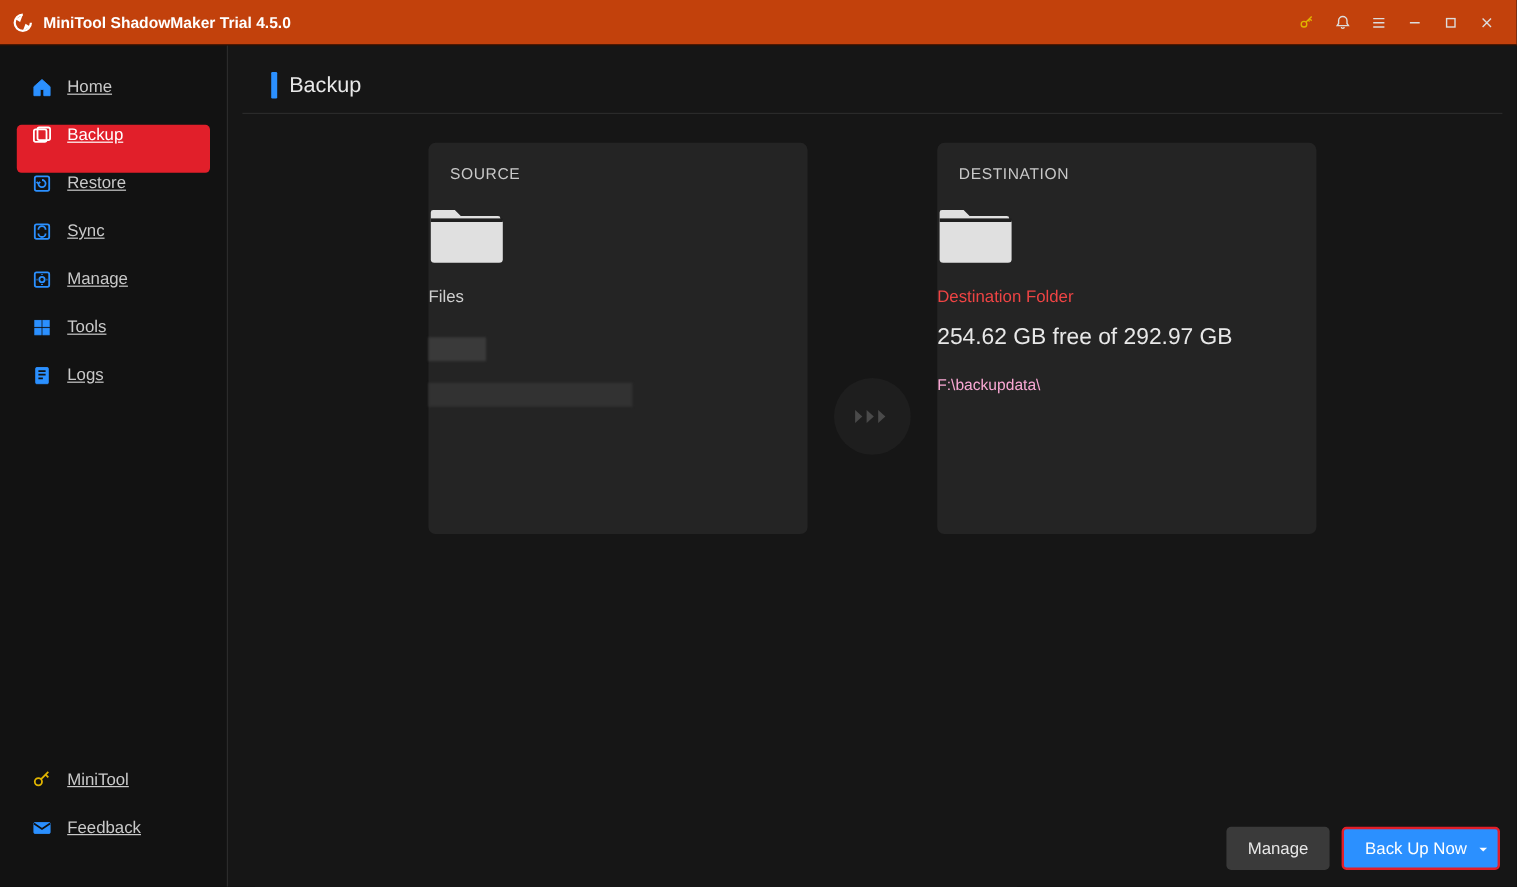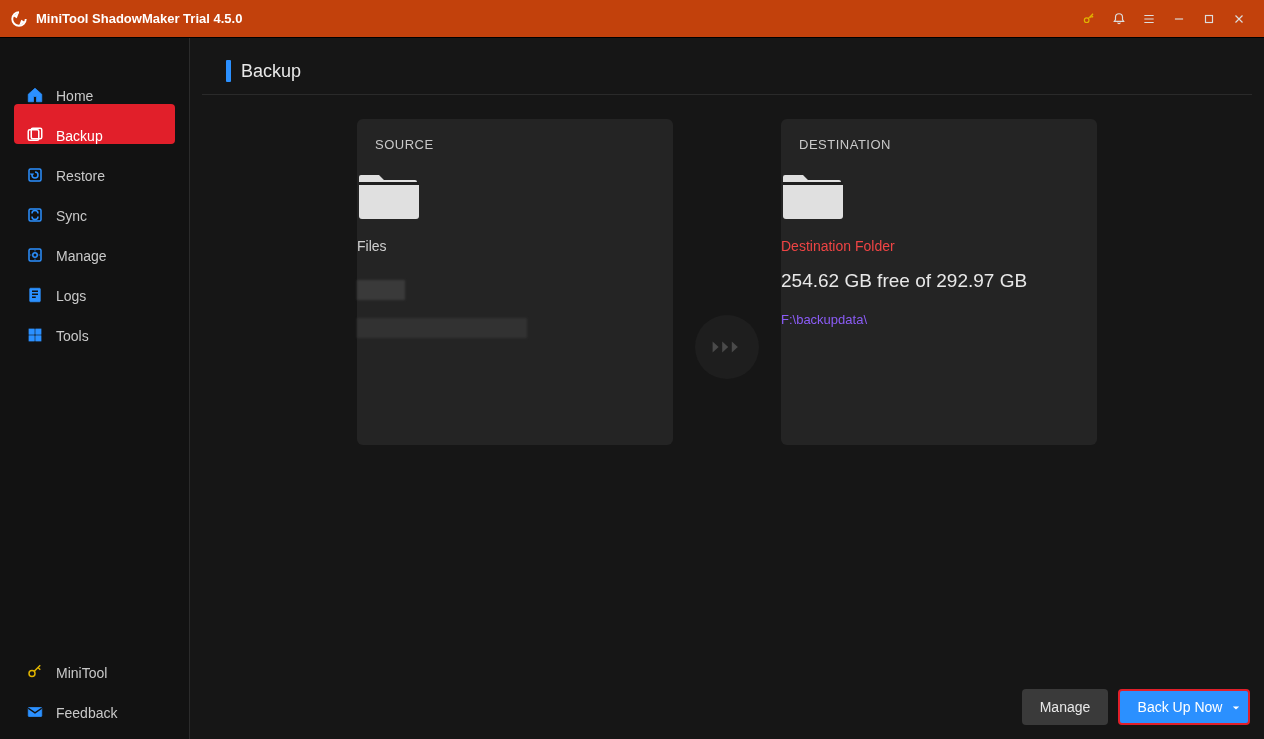--- a/index.html
+++ b/index.html
@@ -11,21 +11,21 @@
 .titlebar .title { font-size: 13px; font-weight: 600; color: #fff; }
 .titlebar .spacer { flex: 1; }
 .titlebar .tbtn { width: 30px; height: 30px; display: flex; align-items: center; justify-content: center; cursor: pointer; color: #ddd; }
 .titlebar .tbtn svg { width: 14px; height: 14px; }
 .titlebar .key svg { stroke: #e0b400; fill: #e0b400; }
 
 
 .app { display: flex; height: calc(739px - 38px); }
 .sidebar { width: 190px; background: #121212; display: flex; flex-direction: column; padding-top: 26px; border-right: 1px solid #2b2b2b; }
 .nav { display: flex; flex-direction: column; gap: 0; padding: 0 14px; }
-.nav-item { display: flex; align-items: flex-end; height: 40px; border-radius: 4px; padding: 0 12px; cursor: pointer; color: #c9c9c9; font-size: 14px; gap: 12px; }
+.nav-item { display: flex; align-items: flex-start; height: 40px; border-radius: 4px; padding: 0 12px; cursor: pointer; color: #c9c9c9; font-size: 14px; gap: 12px; text-decoration: underline; }
 .nav-item.active { background: #e11f2a; color: #fff; }
 .nav-item .icon { width: 18px; height: 18px; display: flex; align-items: center; justify-content: center; }
 .nav-item .icon svg { width: 18px; height: 18px; }
 .nav-item:not(.active) .icon svg { fill: #2b90ff; stroke: #2b90ff; }
 .nav-item.active .icon svg { fill: #fff; stroke: #fff; }
 .sidebar .bottom { margin-top: auto; padding: 0 14px 18px; }
 .bottom .nav-item .icon.key svg { fill: #e0b400; stroke: #e0b400; }
 .bottom .nav-item .icon.mail svg { fill: #2b90ff; stroke: #2b90ff; }
 
 
@@ -36,21 +36,21 @@
 
 .cards { display: flex; justify-content: center; align-items: flex-start; gap: 22px; padding: 24px 0 0; position: relative; }
 .card { width: 316px; height: 326px; background: #242424; border-radius: 6px; padding: 18px 0 0; display: flex; flex-direction: column; align-items: flex-start; cursor: pointer; }
 .card .card-title { align-self: flex-start; padding-left: 18px; font-size: 13px; letter-spacing: 0.5px; color: #c9c9c9; }
 .card .folder-icon { margin-top: 18px; }
 .card .cap1 { margin-top: 14px; font-size: 14px; color: #cfcfcf; }
 .card .blur1 { margin-top: 26px; width: 48px; height: 20px; background: #3a3a3a; filter: blur(1px); }
 .card .blur2 { margin-top: 18px; width: 170px; height: 20px; background: #323232; filter: blur(1px); }
 .card .dest-cap { margin-top: 14px; font-size: 14px; color: #ef4444; }
 .card .dest-free { margin-top: 16px; font-size: 19px; color: #e8e8e8; }
-.card .dest-path { margin-top: 20px; font-size: 13px; color: #8b5cf6; }
+.card .dest-path { margin-top: 20px; font-size: 13px; color: #f9a8d4; }
 
 .arrow-circle { width: 64px; height: 64px; border-radius: 50%; background: #1e1e1e; display: flex; align-items: center; justify-content: center; align-self: center; margin-top: 130px; }
 .arrow-circle svg { width: 36px; height: 20px; }
 
 .footer-bar { position: absolute; right: 14px; bottom: 14px; display: flex; gap: 10px; }
 .btn { height: 36px; border-radius: 4px; border: none; cursor: pointer; font-size: 14px; display: flex; align-items: center; justify-content: center; padding: 0 16px; }
 .btn.options { background: #3a3a3a; color: #e8e8e8; width: 86px; }
 .btn.primary { background: #2b90ff; color: #fff; width: 132px; border: 2px solid #e11f2a; position: relative; padding-right: 24px; }
 .btn.primary .chev { position: absolute; right: 8px; top: 50%; transform: translateY(-50%); }
 .btn.primary .chev svg { width: 8px; height: 8px; fill: #fff; }
@@ -146,36 +146,36 @@
               <rect x="4" y="4" width="16" height="16" rx="2" fill="none" stroke-width="2"></rect>
               <circle cx="12" cy="12" r="3" fill="none" stroke-width="2"></circle>
               <path d="M12 7v-1M12 18v-1M7 12h-1M18 12h-1" stroke-width="2"></path>
             </svg>
           </span>
         <span>Manage</span>
       </div>
       <div class="nav-item">
         <span class="icon">
             <svg viewBox="0 0 24 24">
-              <rect x="5" y="3" width="14" height="18" rx="1"></rect>
-              <path d="M8 7h8M8 11h8M8 15h5" stroke="#121212" stroke-width="2"></path>
-            </svg>
-          </span>
-        <span>Logs</span>
-      </div>
-      <div class="nav-item">
-        <span class="icon">
-            <svg viewBox="0 0 24 24">
               <rect x="4" y="4" width="7" height="7"></rect>
               <rect x="13" y="4" width="7" height="7"></rect>
               <rect x="4" y="13" width="7" height="7"></rect>
               <rect x="13" y="13" width="7" height="7"></rect>
             </svg>
           </span>
         <span>Tools</span>
+      </div>
+      <div class="nav-item">
+        <span class="icon">
+            <svg viewBox="0 0 24 24">
+              <rect x="5" y="3" width="14" height="18" rx="1"></rect>
+              <path d="M8 7h8M8 11h8M8 15h5" stroke="#121212" stroke-width="2"></path>
+            </svg>
+          </span>
+        <span>Logs</span>
       </div>
     </div>
     <div class="bottom">
       <div class="nav-item">
         <span class="icon key">
             <svg viewBox="0 0 24 24">
               <circle cx="8" cy="14" r="4" fill="none" stroke-width="2"></circle>
               <path d="M11 11 L19 3 M16 6 L19 9" stroke-width="2" fill="none"></path>
             </svg>
           </span>

